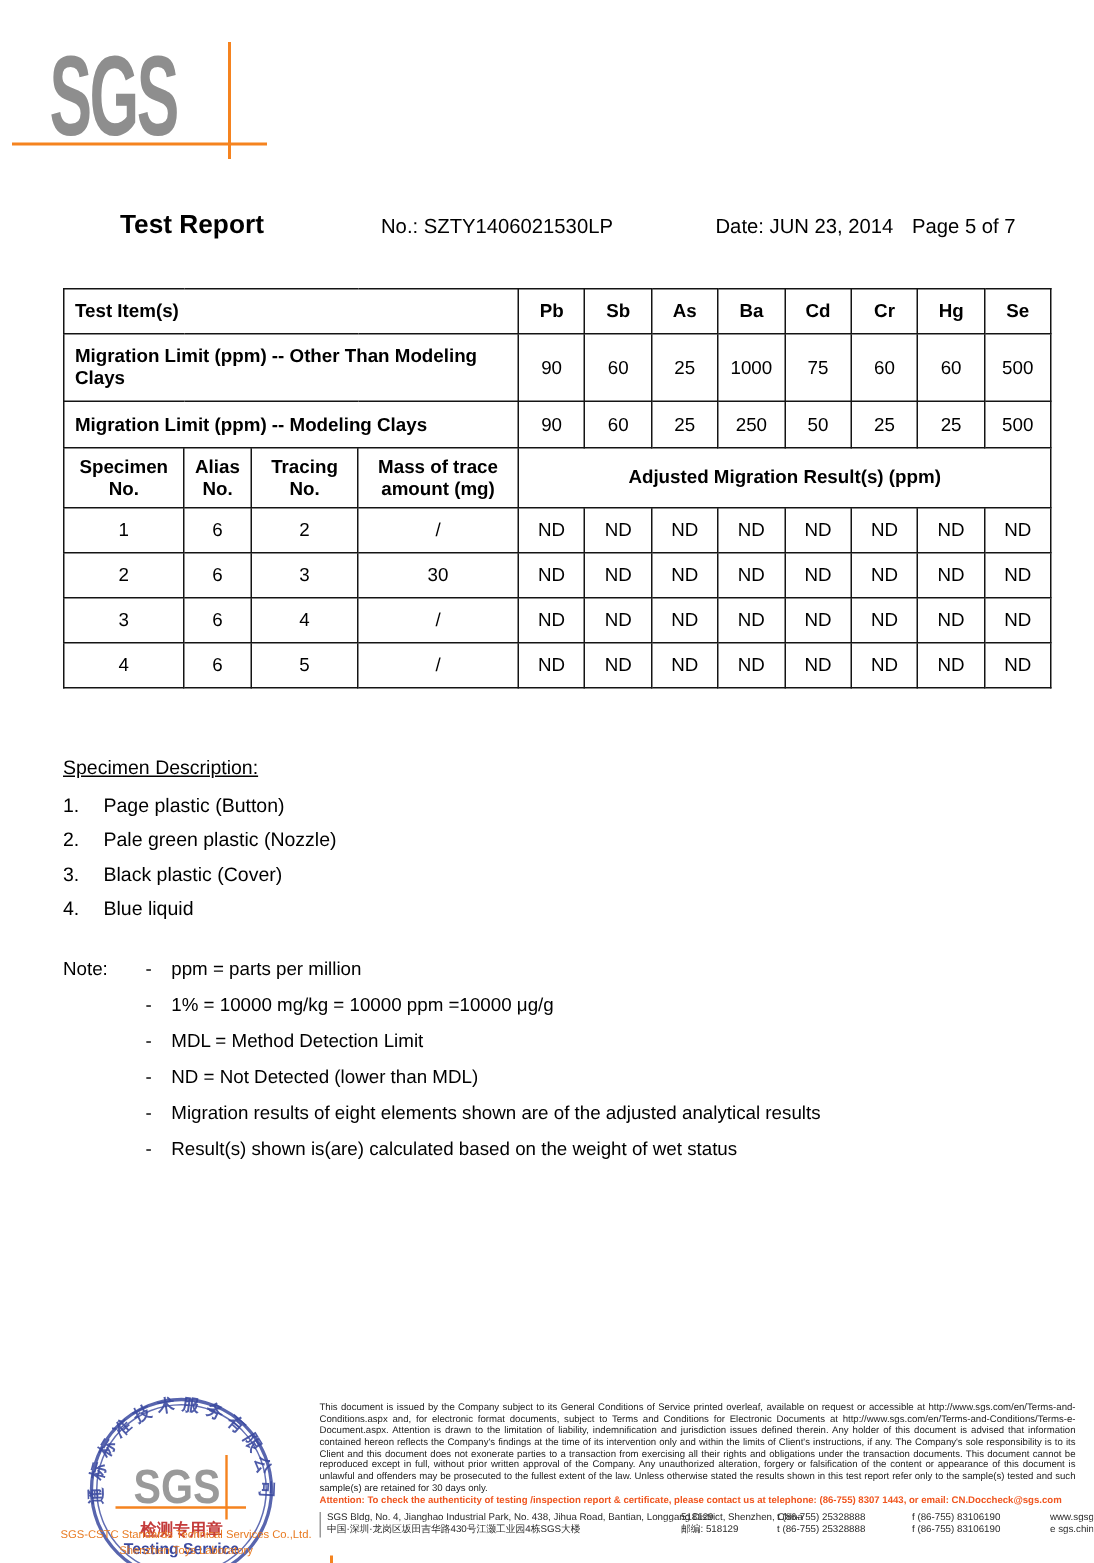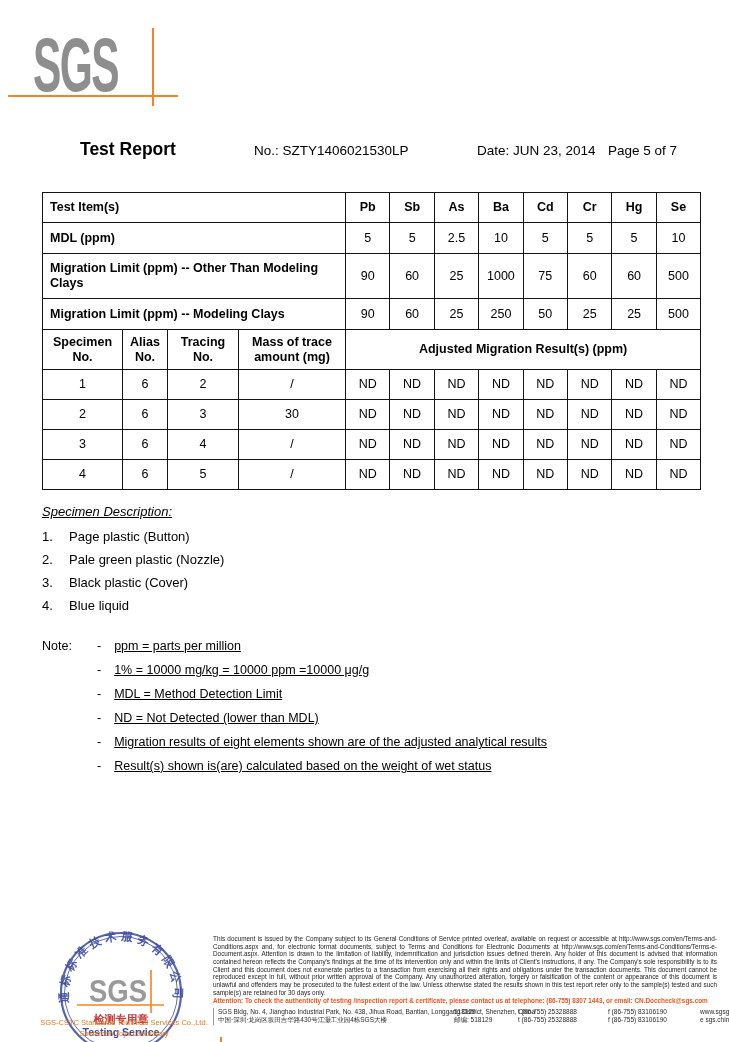--- a/index.html
+++ b/index.html
@@ -31,28 +31,28 @@
   }
   table.report th, table.report td {
     border:1.5px solid #141414; text-align:center; vertical-align:middle;
     padding:1px 3px; line-height:1.18; font-weight:normal; overflow:hidden;
   }
   table.report th { font-weight:bold; }
   table.report .lbl { text-align:left; padding-left:7px; }
   tr.h30{height:30px} tr.h31{height:31px} tr.h45{height:45px} tr.h40{height:40px}
 
   
-  .spec-heading { left:42px; top:476px; font-size:13px; text-decoration:underline;font-style:italic; }
+  .spec-heading { left:42px; top:476px; font-size:13px; text-decoration:underline; }
   .spec-item { font-size:13px; left:42px; }
   .spec-item .no { display:inline-block; width:27px; }
 
   
   .note-label { left:42px; top:611px; font-size:12.5px; }
   .note-item  { left:97px; font-size:12.5px; }
-  .note-item .txt { margin-left:13px;text-decoration:underline; }
+  .note-item .txt { margin-left:13px; }
 
   
   .stamp-svg { left:40px; top:901px; }
   .stamp-co  { left:26px; width:196px; text-align:center; font-size:7.5px; color:#e8791f; line-height:1.2; }
   .footer-right { left:213px; top:907px; width:504px; }
   .disclaimer { font-size:6.4px; line-height:7.65px; text-align:justify; color:#1d1d1d; }
   .attention  { font-size:6.4px; line-height:7.6px; color:#f0551e; font-weight:bold; margin-top:1px; }
   .addr-grid {
     margin-top:3px; border-left:1px solid #999; padding-left:4px;
     display:grid; grid-template-columns:234px 62px 88px 90px 1fr; column-gap:2px;
@@ -95,31 +95,20 @@
         <tr class="h30">
       <th class="lbl" colspan="4">Test Item(s)</th>
       <th>Pb</th>
       <th>Sb</th>
       <th>As</th>
       <th>Ba</th>
       <th>Cd</th>
       <th>Cr</th>
       <th>Hg</th>
       <th>Se</th>
-    </tr>
-    <tr class="h31">
-      <th class="lbl" colspan="4">MDL (ppm)</th>
-      <td>5</td>
-      <td>5</td>
-      <td>2.5</td>
-      <td>10</td>
-      <td>5</td>
-      <td>5</td>
-      <td>5</td>
-      <td>10</td>
     </tr>
     <tr class="h45">
       <th class="lbl" colspan="4">Migration Limit (ppm) -- Other Than Modeling Clays</th>
       <td>90</td>
       <td>60</td>
       <td>25</td>
       <td>1000</td>
       <td>75</td>
       <td>60</td>
       <td>60</td>

